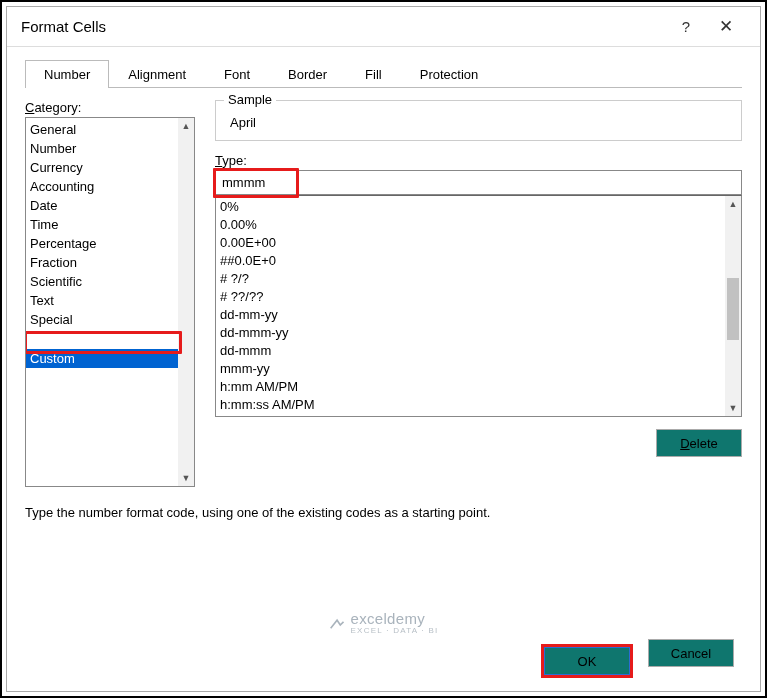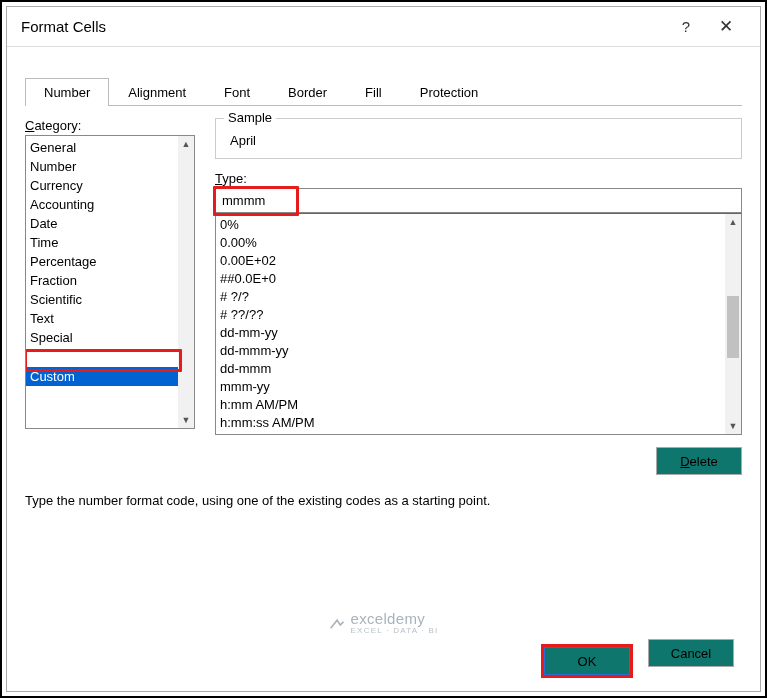--- a/index.html
+++ b/index.html
@@ -17,21 +17,20 @@
       inset: 0;
       border: 2px solid #000;
     }
     .dialog {
       position: absolute;
       left: 6px; top: 6px; right: 6px; bottom: 6px;
       border: 1px solid #aaa;
       background: #fff;
       display: flex;
       flex-direction: column;
-      gap: 18px;
     }
     .titlebar {
       height: 40px;
       display: flex;
       align-items: center;
       padding: 0 14px;
       border-bottom: 1px solid #ddd;
     }
     .title-text {
       flex: 1;
@@ -74,21 +73,21 @@
       gap: 20px;
       flex: 0 0 auto;
     }
     .left-col { width: 170px; }
     .label { 
       margin-bottom: 2px; 
       font-size: 13px;
     }
     .category-box {
       width: 170px;
-      height: 294px;
+      height: 370px;
       border: 1px solid #888;
       position: relative;
       background: #fff;
       overflow: hidden;
     }
     .category-list {
       list-style: none;
       padding: 2px 0;
     }
     .category-list li {
@@ -288,21 +287,21 @@
         <div class="label"><span style="text-decoration:underline">T</span>ype:</div>
         <div style="position:relative">
           <input class="type-input" value="mmmm" style="">
           <div class="hl-red" style="left:-2px;top:-2px;width:86px;height:30px"></div>
         </div>
 
         <div class="format-list">
           <ul class="format-items" id="fmt-list">
               <li>0%</li>
               <li>0.00%</li>
-              <li>0.00E+02</li>
+              <li>0.00E+00</li>
               <li>##0.0E+0</li>
               <li># ?/?</li>
               <li># ??/??</li>
               <li>dd-mm-yy</li>
               <li>dd-mmm-yy</li>
               <li>dd-mmm</li>
               <li>mmm-yy</li>
               <li>h:mm AM/PM</li>
               <li>h:mm:ss AM/PM</li>
             </ul>

